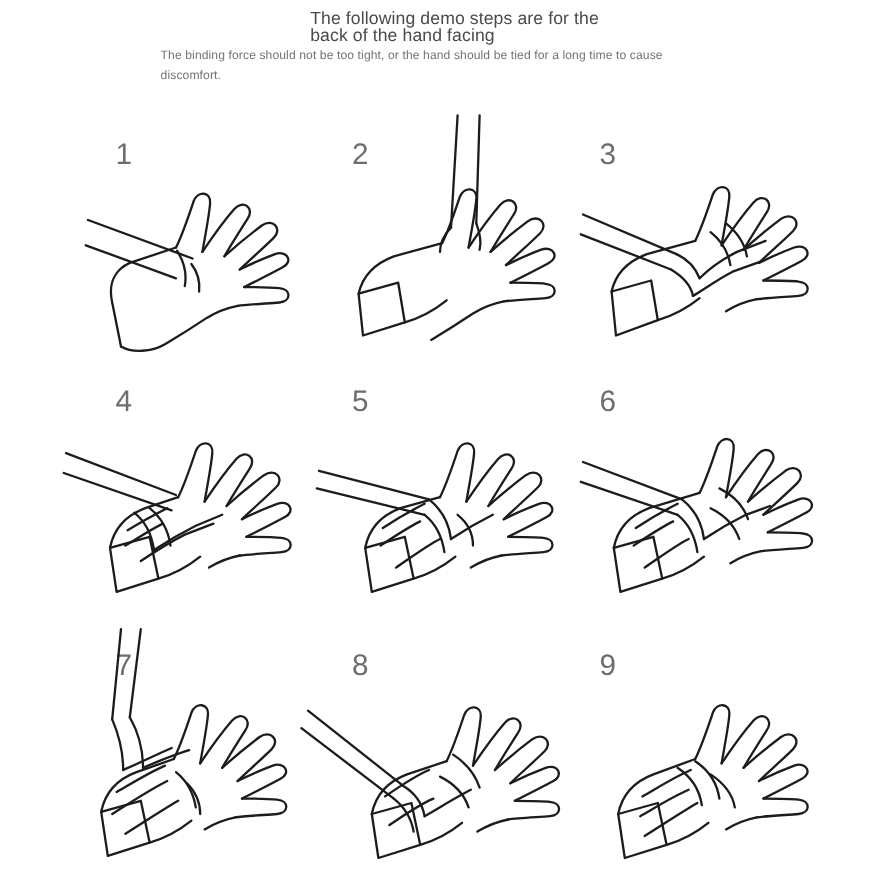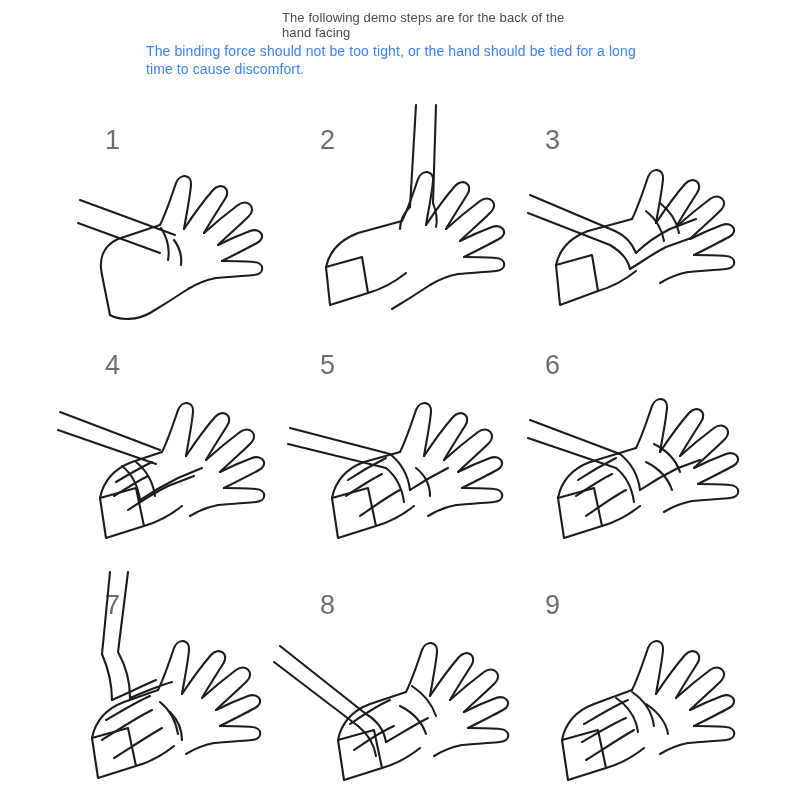--- a/index.html
+++ b/index.html
@@ -24,33 +24,33 @@
   .intro {
     position: absolute;
     left: 0; top: 0;
     width: 800px;
   }
   .intro-line1 {
     position: absolute;
     left: 282px;
     top: 10px;
     width: 300px;
-    font-size: 13px;
+    font-size: 16px;
     line-height: 15px;
     color: #4a4a4a;
     letter-spacing: 0.1px;
   }
   .intro-line2 {
     position: absolute;
     left: 146px;
     top: 42px;
     width: 500px;
-    font-size: 14px;
+    font-size: 11px;
     line-height: 18px;
-    color: #3b82f6;
+    color: #737373;
     letter-spacing: 0.1px;
   }
   .grid {
     position: absolute;
     left: 0;
     top: 105px;
     width: 800px;
     height: 695px;
   }
   .cell {

